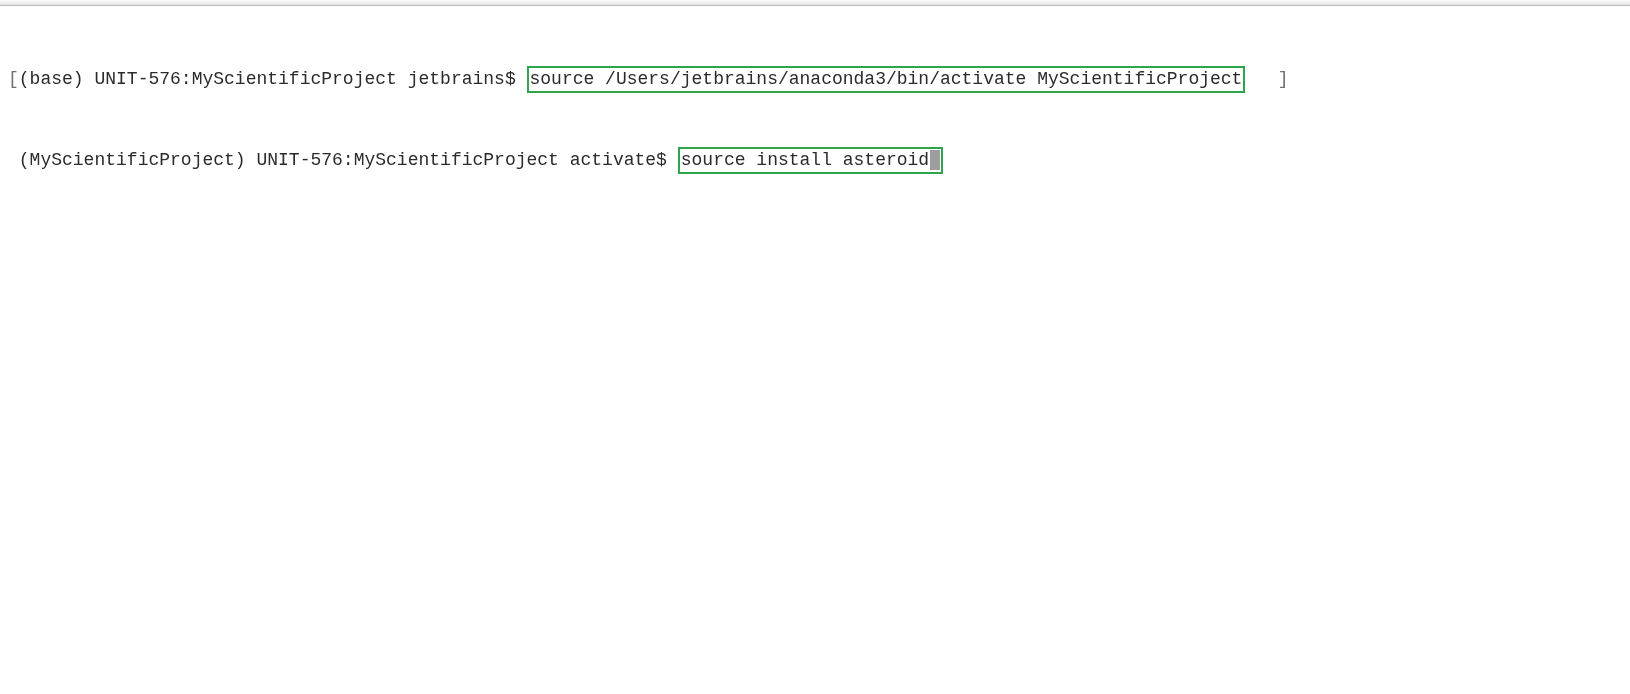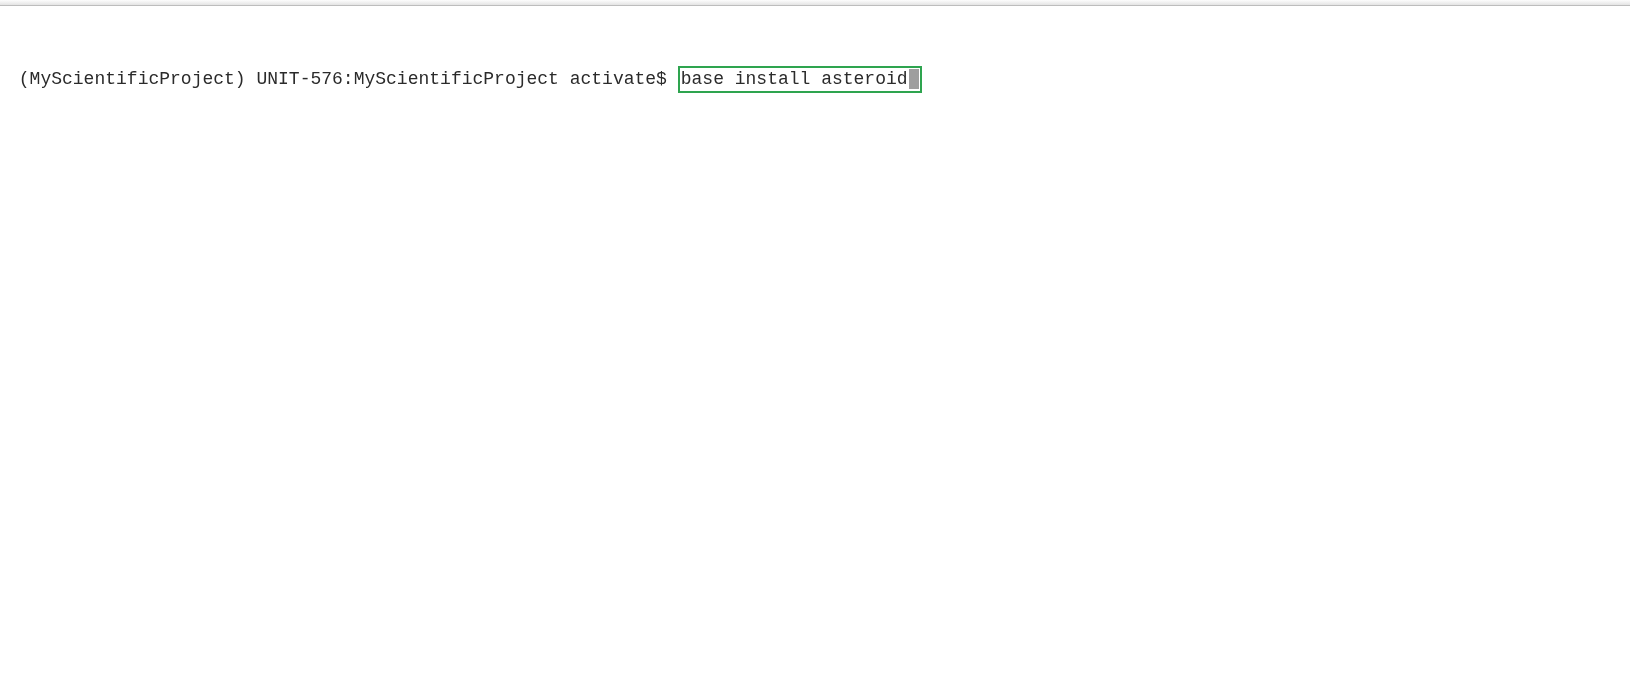--- a/index.html
+++ b/index.html
@@ -43,14 +43,15 @@
       vertical-align: text-bottom;
       margin-left: 1px;
     }
   </style>
 </head>
 <body>
 
 <div class="titlebar"></div>
 
 <div class="terminal">
-  <span class="line"><span class="bracket"> </span><span>(MyScientificProject) UNIT-576:MyScientificProject activate$ </span><span class="highlight"><span>base install asteroid</span><span class="cursor"></span></span></span>
+  <span class="line"><span class="bracket">[</span><span>(base) UNIT-576:MyScientificProject jetbrains$ </span><span class="highlight">source /Users/jetbrains/anaconda3/bin/activate MyScientificProject</span><span>   </span><span class="bracket">]</span></span>
+  <span class="line"><span class="bracket"> </span><span>(MyScientificProject) UNIT-576:MyScientificProject activate$ </span><span class="highlight"><span>source install asteroid</span><span class="cursor"></span></span></span>
 </div>
 
 </body></html>

